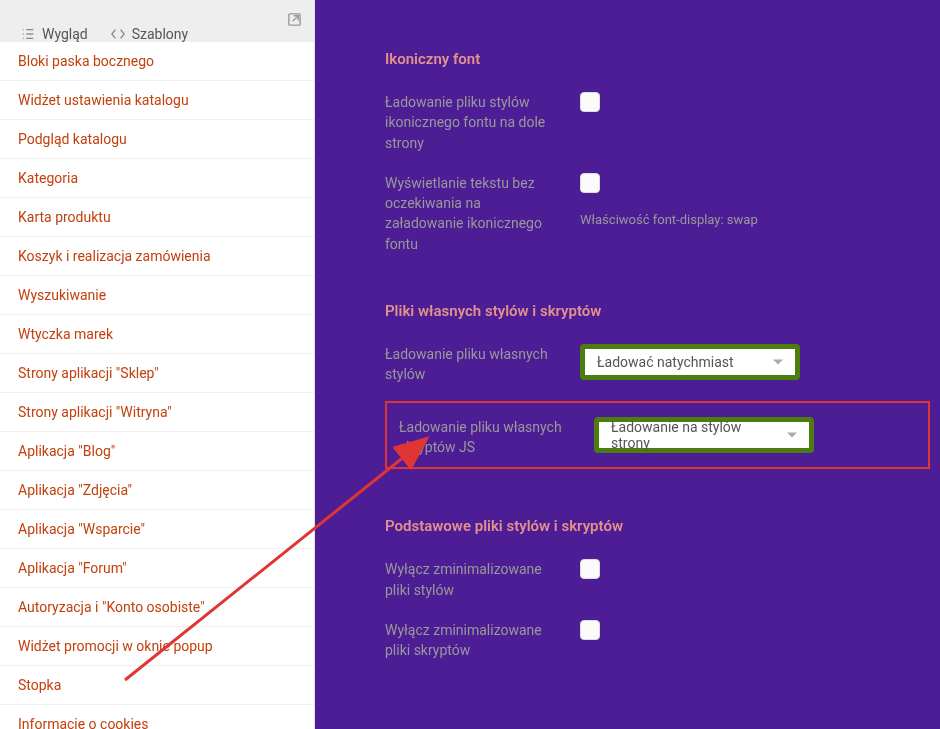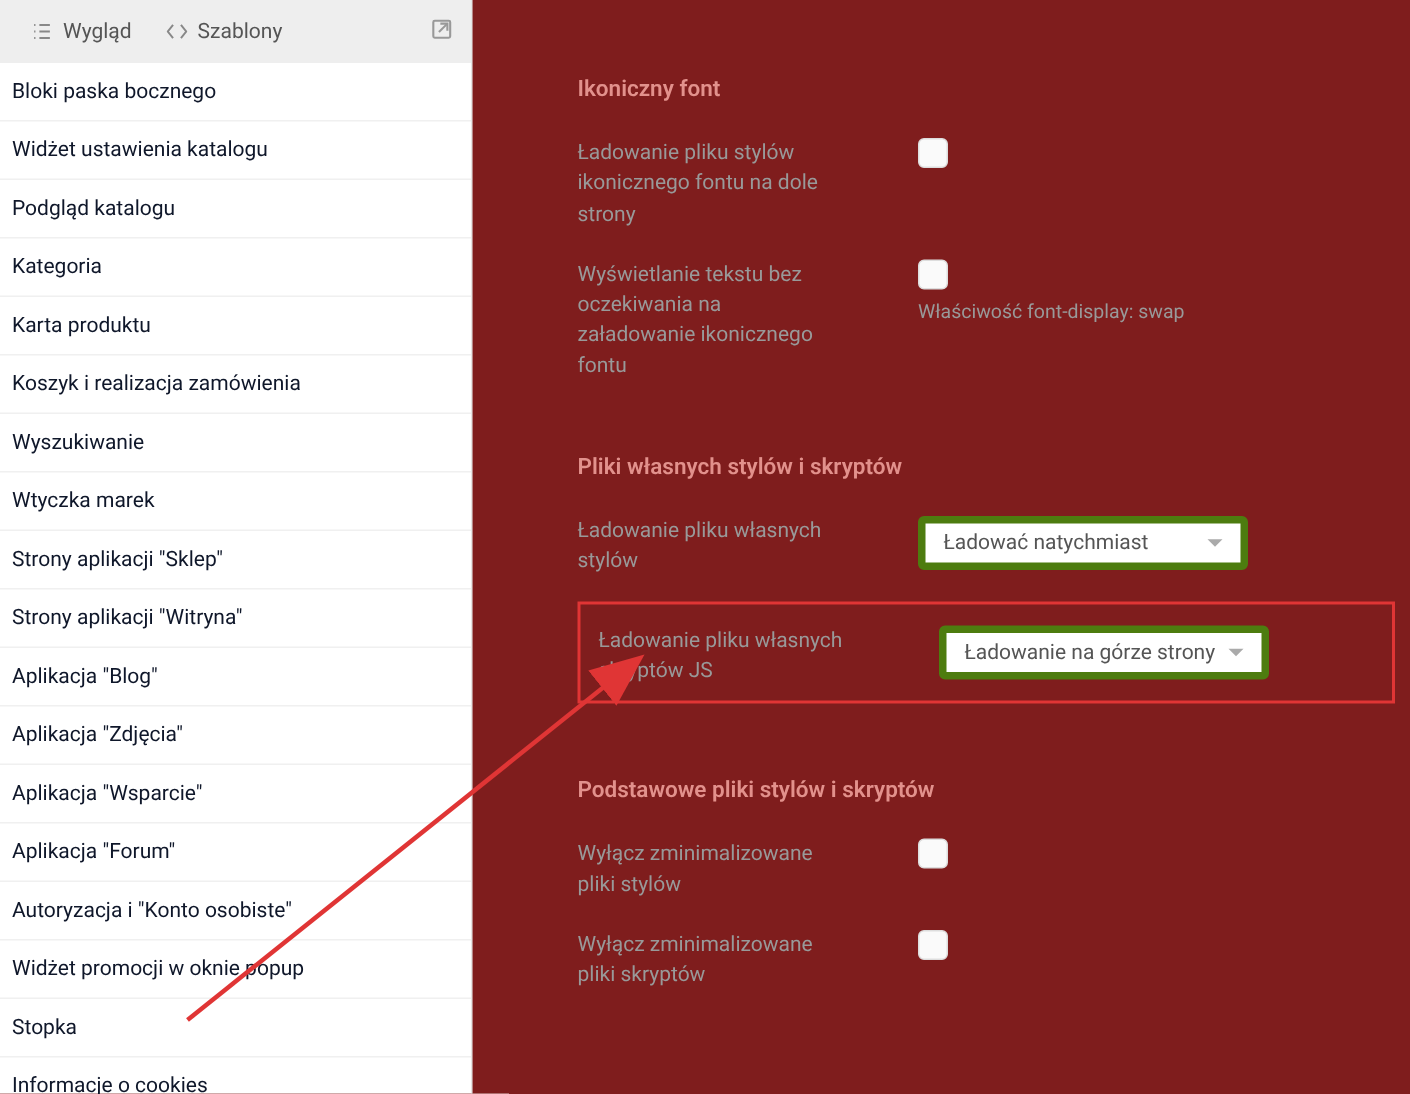--- a/index.html
+++ b/index.html
@@ -3,35 +3,35 @@
   <meta charset="utf-8">
   <style>
     * { box-sizing: border-box; margin: 0; padding: 0; }
     body { font-family: -apple-system, BlinkMacSystemFont, "Segoe UI", Roboto, sans-serif; font-size: 14px; color: #444; background: #fff; width: 940px; height: 729px; overflow: hidden; position: relative; }
     
     .layout { display: flex; height: 100%; }
     
     .sidebar { width: 315px; background: #fff; border-right: 1px solid #e5e5e5; display: flex; flex-direction: column; }
     
     .sidebar-header { display: flex; align-items: center; background: #eeeeee; padding: 0 12px; height: 42px; gap: 6px; position: relative; }
-    .sidebar-tab { display: flex; align-items: center; gap: 6px; padding: 0 8px; height: 100%; color: #555; font-size: 14px; cursor: pointer; }
+    .sidebar-tab { display: flex; align-items: flex-end; gap: 6px; padding: 0 8px; height: 100%; color: #555; font-size: 14px; cursor: pointer; }
     .sidebar-tab-icon { width: 16px; height: 16px; display: inline-flex; align-items: center; justify-content: center; }
     .sidebar-header .open-external { margin-left: auto; color: #999; cursor: pointer; }
     
     .sidebar-list { flex: 1; overflow-y: auto; }
-    .sidebar-item { padding: 11px 8px; font-size: 14px; color: #0f172a; cursor: pointer; border-bottom: 1px solid #f0f0f0; }
+    .sidebar-item { padding: 11px 18px; font-size: 14px; color: #c2410c; cursor: pointer; border-bottom: 1px solid #f0f0f0; }
     
-    .content { flex: 1; padding: 50px 10px 4px 70px; background: #7f1d1d; overflow-y: auto; position: relative; }
+    .content { flex: 1; padding: 50px 10px 4px 70px; background: #4c1d95; overflow-y: auto; position: relative; }
     
     .section { margin-bottom: 48px; }
     .section-title { color: #e2918c; font-size: 15px; font-weight: 600; margin-bottom: 24px; }
     
     .field-row { display: flex; align-items: flex-start; margin-bottom: 20px; gap: 20px; }
     .field-label { width: 175px; color: #999; font-size: 14px; line-height: 1.45; }
-    .field-control { flex: 1; display: flex; flex-direction: column; gap: 8px; margin-left: 32px; }
+    .field-control { flex: 1; display: flex; flex-direction: column; gap: 19px; }
     
     .checkbox-box { width: 20px; height: 20px; border: 1px solid #ddd; border-radius: 4px; background: #fafafa; cursor: pointer; }
     .field-note { color: #999; font-size: 13px; }
     
     .select { width: 220px; height: 36px; border: 5px solid #4d7c0f; border-radius: 4px; background: #fff; padding: 0 30px 0 12px; color: #555; font-size: 14px; position: relative; display: flex; align-items: center; cursor: pointer; }
     .select::after { content: ""; position: absolute; right: 12px; top: 50%; width: 0; height: 0; border-left: 5px solid transparent; border-right: 5px solid transparent; border-top: 5px solid #aaa; transform: translateY(-50%); }
     
     .highlight-box { border: 2px solid #e03535; padding: 14px 12px 10px 12px; margin-top: -4px; margin-bottom: 20px; }
     .highlight-box .field-row { margin-bottom: 0; }
     
@@ -122,21 +122,21 @@
           <div class="select">
             <span>Ładować natychmiast</span>
           </div>
         </div>
       </div>
       <div class="highlight-box">
         <div class="field-row">
           <div class="field-label">Ładowanie pliku własnych skryptów JS</div>
           <div class="field-control">
             <div class="select">
-              <span>Ładowanie na górze strony</span>
+              <span>Ładowanie na stylów strony</span>
             </div>
           </div>
         </div>
       </div>
     </section>
 
     <section class="section">
       <h3 class="section-title">Podstawowe pliki stylów i skryptów</h3>
       <div class="field-row">
         <div class="field-label">Wyłącz zminimalizowane pliki stylów</div>

